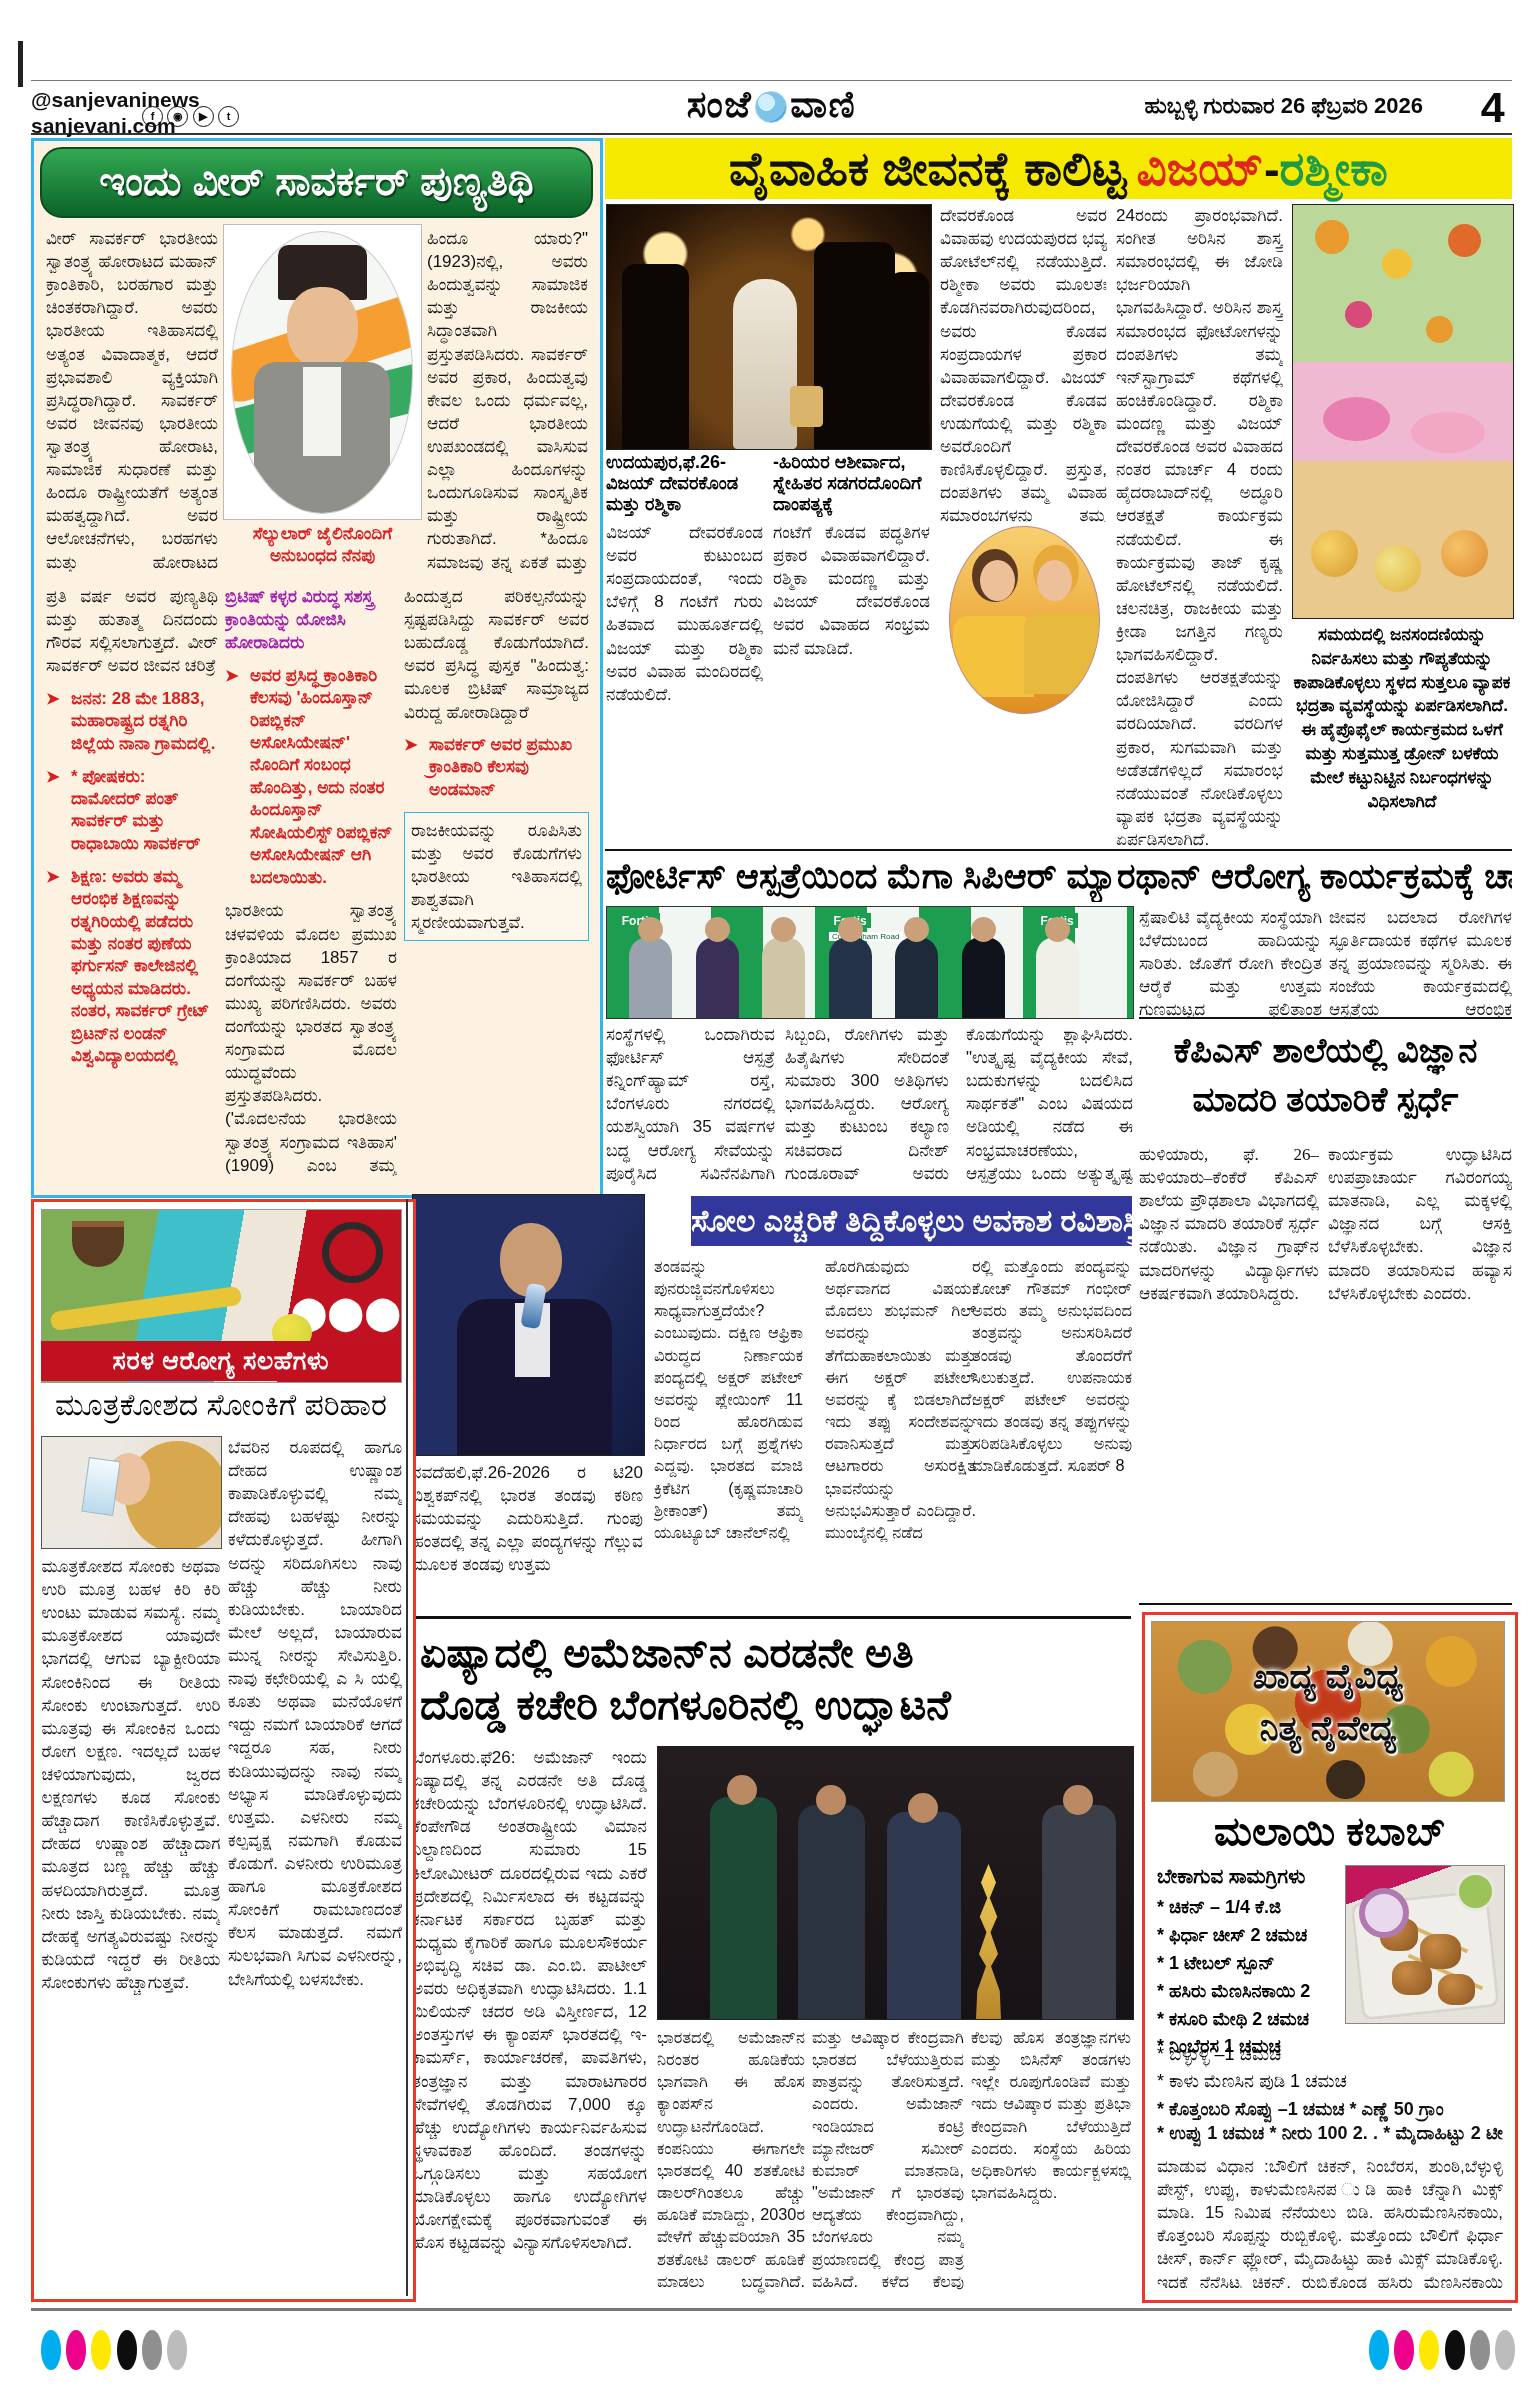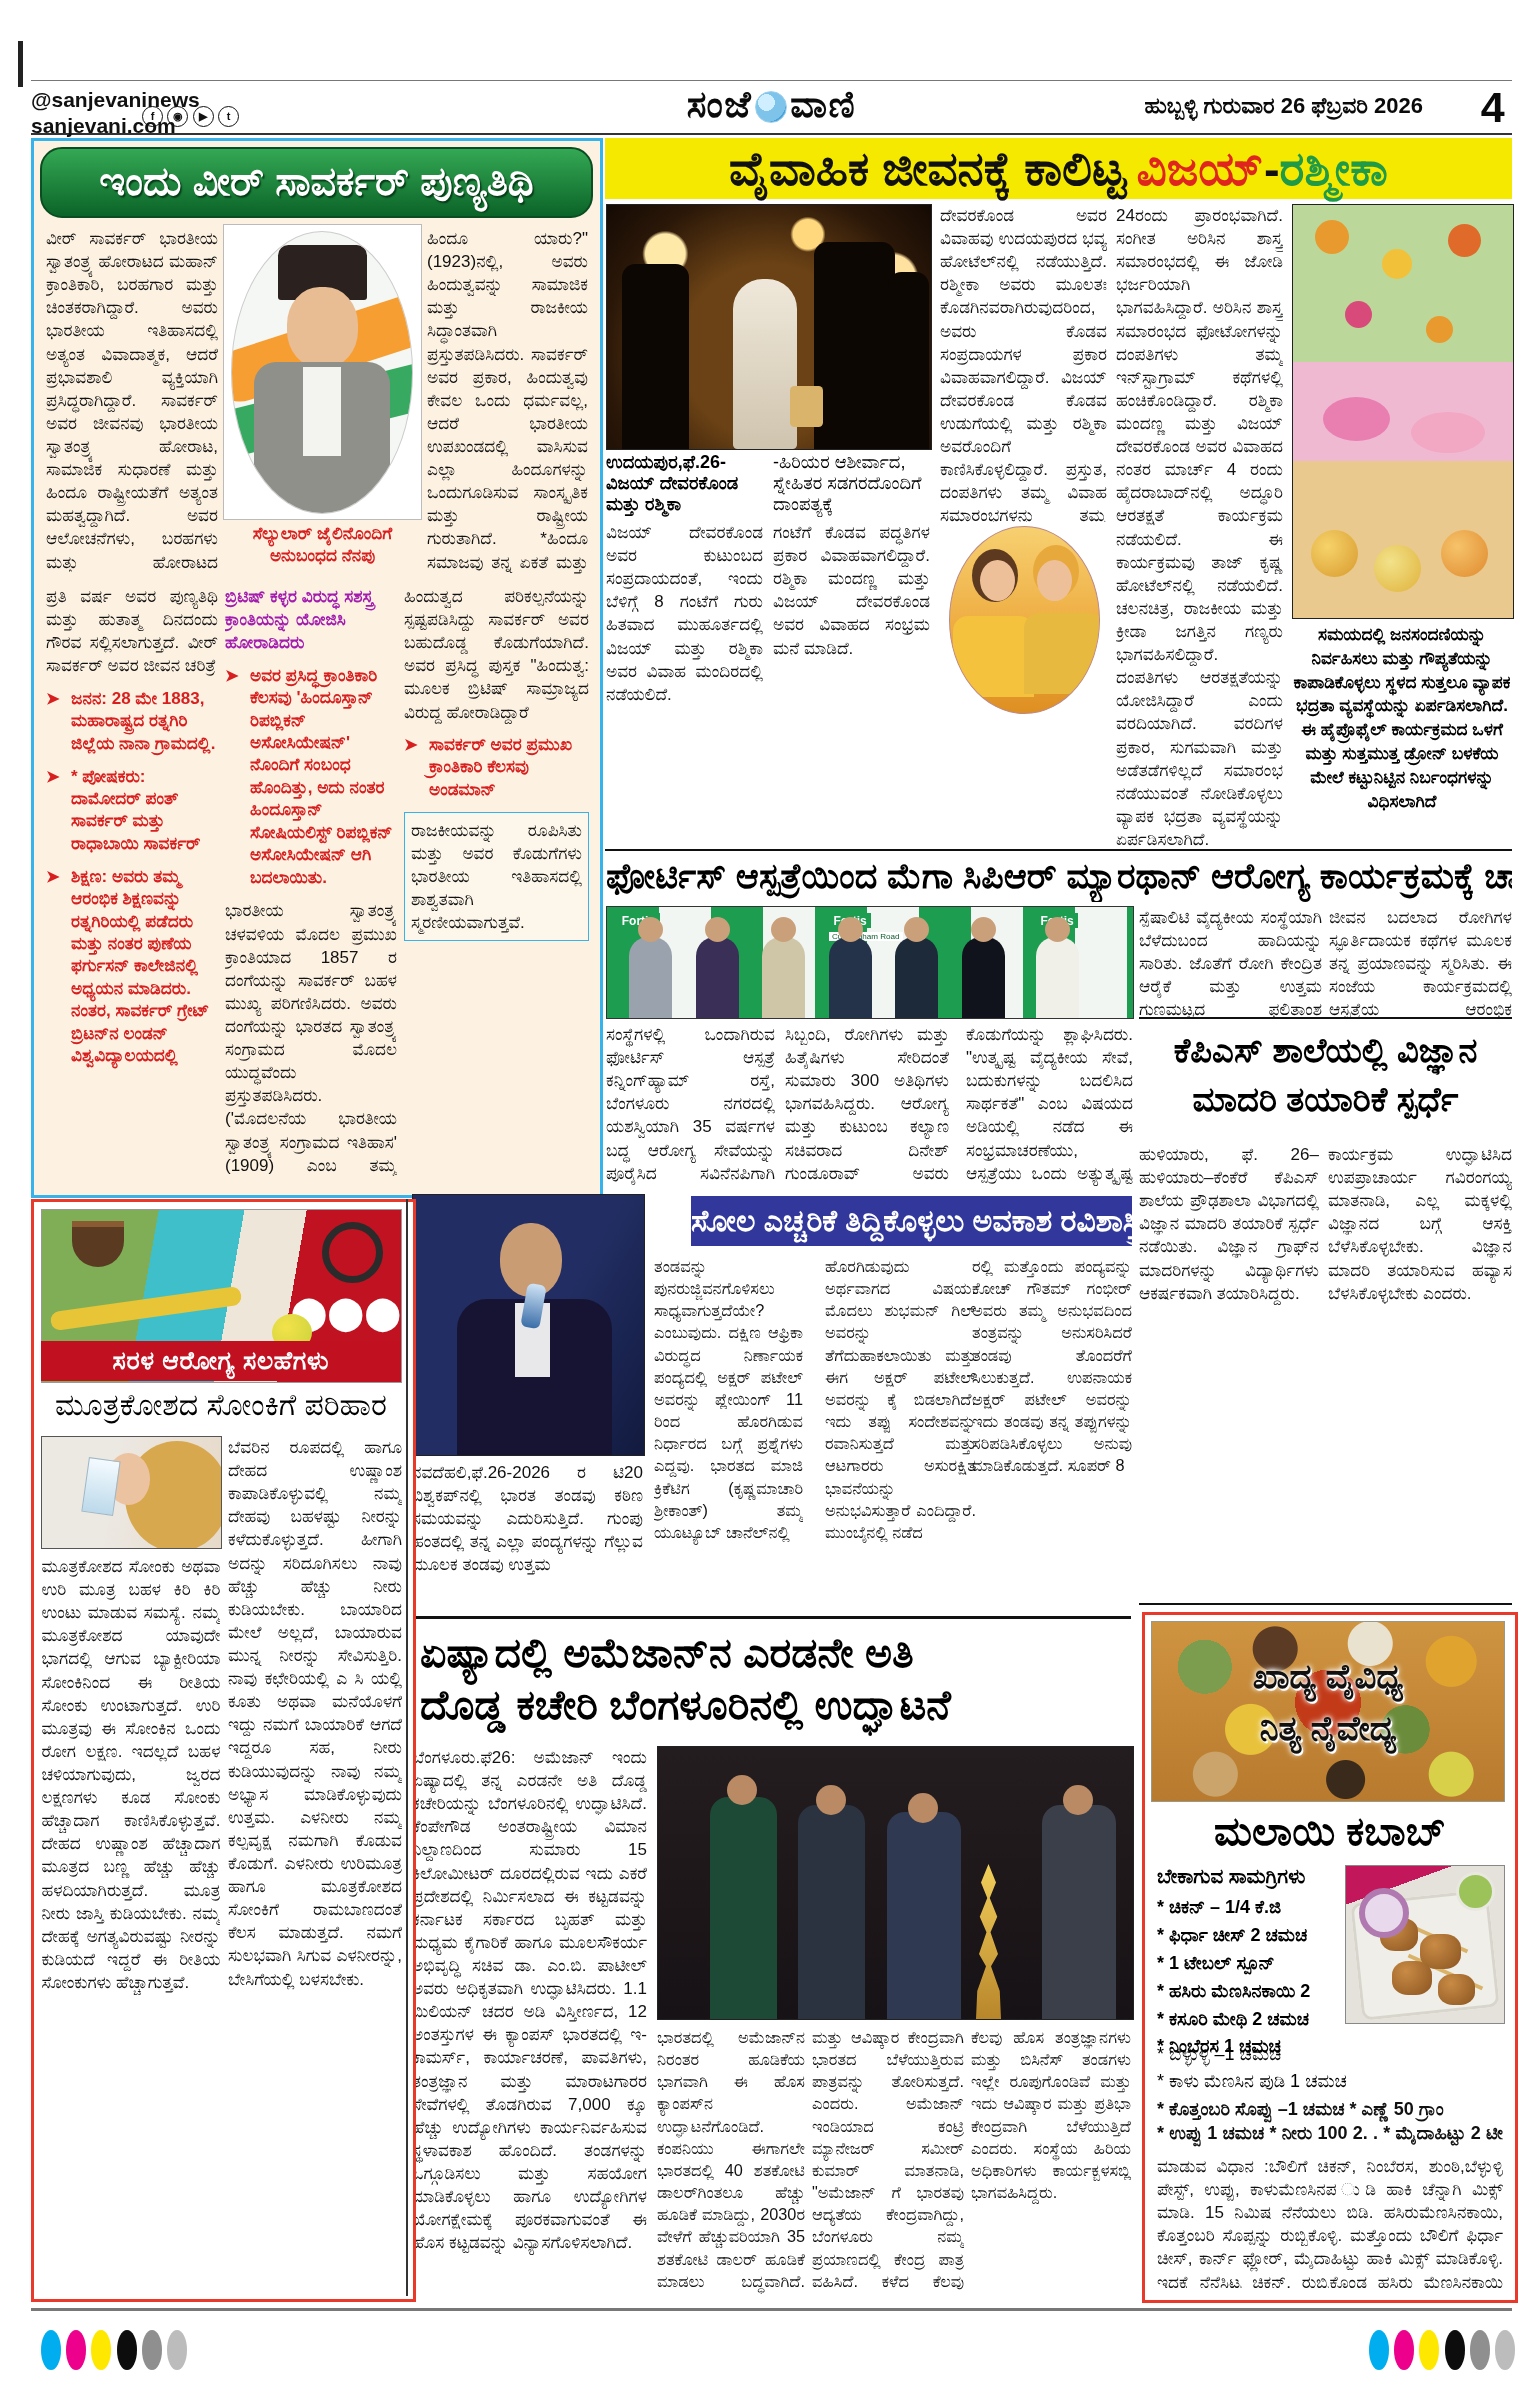--- a/index.html
+++ b/index.html
@@ -44,21 +44,21 @@
   #wed-banner .g{color:#1f9a47;}
   #wed-photo{left:606px;top:204px;width:324px;height:244px;border:0.7px solid #222;
     background:radial-gradient(circle at 18% 20%,#ffe9a8 0 6%,rgba(0,0,0,0) 7%),
                radial-gradient(circle at 62% 12%,#ffd87e 0 5%,rgba(0,0,0,0) 6%),
                radial-gradient(circle at 88% 30%,#ffe1a0 0 7%,rgba(0,0,0,0) 8%),
                radial-gradient(circle at 50% 60%,#6b4215 0 40%,#2a1708 75%,#140a04 100%);}
   .wfig{position:absolute;bottom:0;background:#0c0703;border-radius:13.3px 13.3px 0 0;}
   .wdress{position:absolute;bottom:0;left:126px;width:64px;height:170px;background:linear-gradient(#efe8da,#cfc4ae);border-radius:30px 30px 4.4px 4.4px;}
   .wbag{position:absolute;bottom:22px;left:183px;width:33px;height:41px;background:#d9b46a;border-radius:4.4px;}
   #wed-cap1{left:606px;top:452px;width:157px;height:65px;font-size:18px;font-weight:bold;}
-  #wed-cap2{left:773px;top:452px;width:157px;height:65px;font-size:18px;font-weight:normal;}
+  #wed-cap2{left:773px;top:452px;width:157px;height:65px;font-size:18px;font-weight:bold;}
   #wed-suba{left:606px;top:521px;width:157px;height:325px;}
   #wed-subb{left:773px;top:521px;width:157px;height:325px;}
   #wed-colb{left:940px;top:204px;width:167px;height:318px;}
   #wed-oval{left:949px;top:526px;width:149px;height:186px;border-radius:50%;overflow:hidden;border:0.7px solid #b88;
     background:radial-gradient(circle at 30% 25%,#e85d8a 0 7%,rgba(0,0,0,0) 8%),
                radial-gradient(circle at 70% 20%,#e85d8a 0 6%,rgba(0,0,0,0) 7%),
                linear-gradient(#f7d070,#eda83c 60%,#de8f22);}
   .cp-head{position:absolute;width:46px;height:53px;border-radius:50%;background:#5d3a1f;}
   .cp-face{position:absolute;width:35px;height:41px;border-radius:50%;background:#eec09a;}
   .cp-body{position:absolute;width:81px;height:81px;border-radius:15px 15px 0 0;background:#f4c23c;}
@@ -79,21 +79,21 @@
   .f-sub{position:absolute;color:#0a5c2c;font-size:8.1px;background:#fff;padding:0 3px;}
   #fortis-r1{left:1139px;top:906px;width:183px;height:111px;}
   #fortis-r2{left:1329px;top:906px;width:183px;height:111px;}
   #fortis-b1{left:606px;top:1023px;width:169px;height:164px;}
   #fortis-b2{left:785px;top:1023px;width:164px;height:164px;}
   #fortis-b3{left:966px;top:1023px;width:167px;height:164px;}
 
   
   #kps-rule{left:1139px;top:1017px;width:373px;}
   #kps-head{left:1139px;top:1026px;width:373px;height:108px;font-size:34px;font-weight:bold;text-align:center;line-height:1.45;}
-  #kps-c1{left:1139px;top:1143px;width:180px;height:455px;}
+  #kps-c1{left:1139px;top:1143px;width:180px;height:455px;font-family:Liberation Serif, serif;}
   #kps-c2{left:1328px;top:1143px;width:184px;height:455px;}
   #kps-rule2{left:1139px;top:1603px;width:373px;}
 
   
   #sh-photo{left:412px;top:1194px;width:231px;height:260px;border:0.7px solid #222;overflow:hidden;
     background:linear-gradient(120deg,#222e63 0 55%,#121a3e 100%);}
   .sh-face{position:absolute;left:87px;top:28px;width:62px;height:74px;border-radius:48%;background:#c99c74;}
   .sh-suit{position:absolute;left:44px;top:104px;width:155px;height:157px;background:#171433;border-radius:30px 30px 0 0;}
   .sh-shirt{position:absolute;left:102px;top:108px;width:35px;height:74px;background:#e8e8ea;}
   .sh-mic{position:absolute;left:111px;top:89px;width:19px;height:44px;background:linear-gradient(#cfe3f5,#3a6ea8);border-radius:6px;transform:rotate(10deg);}

